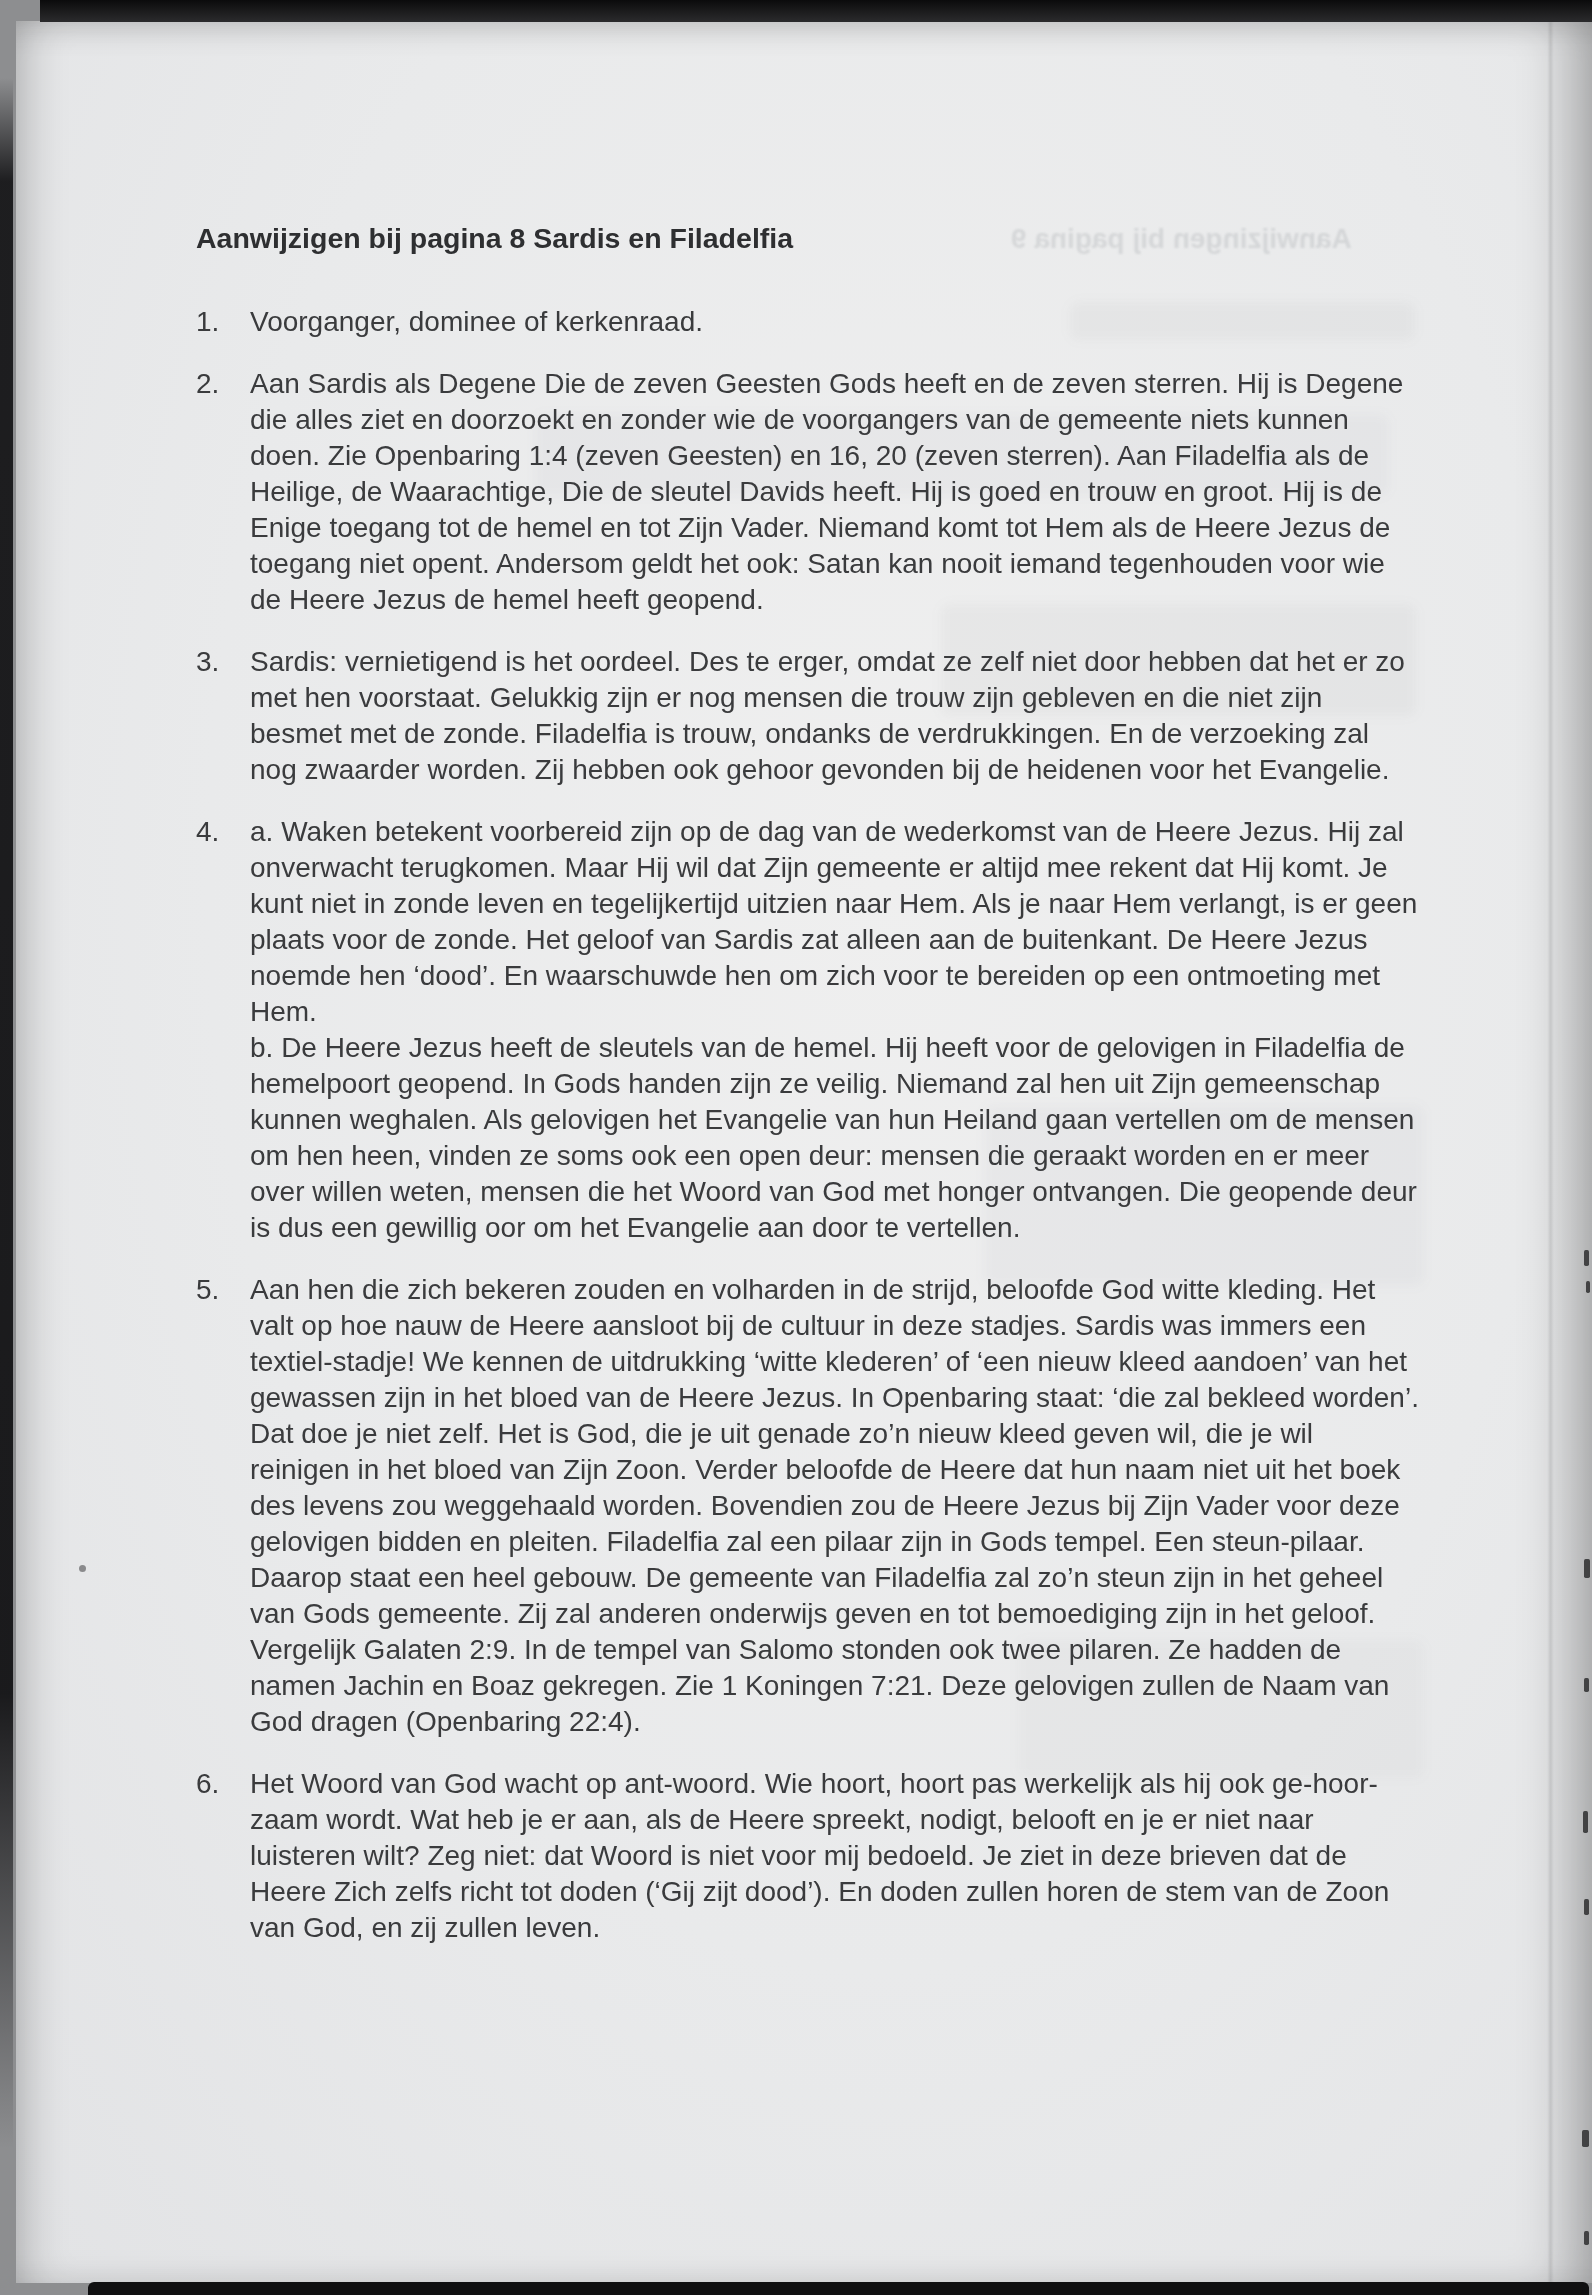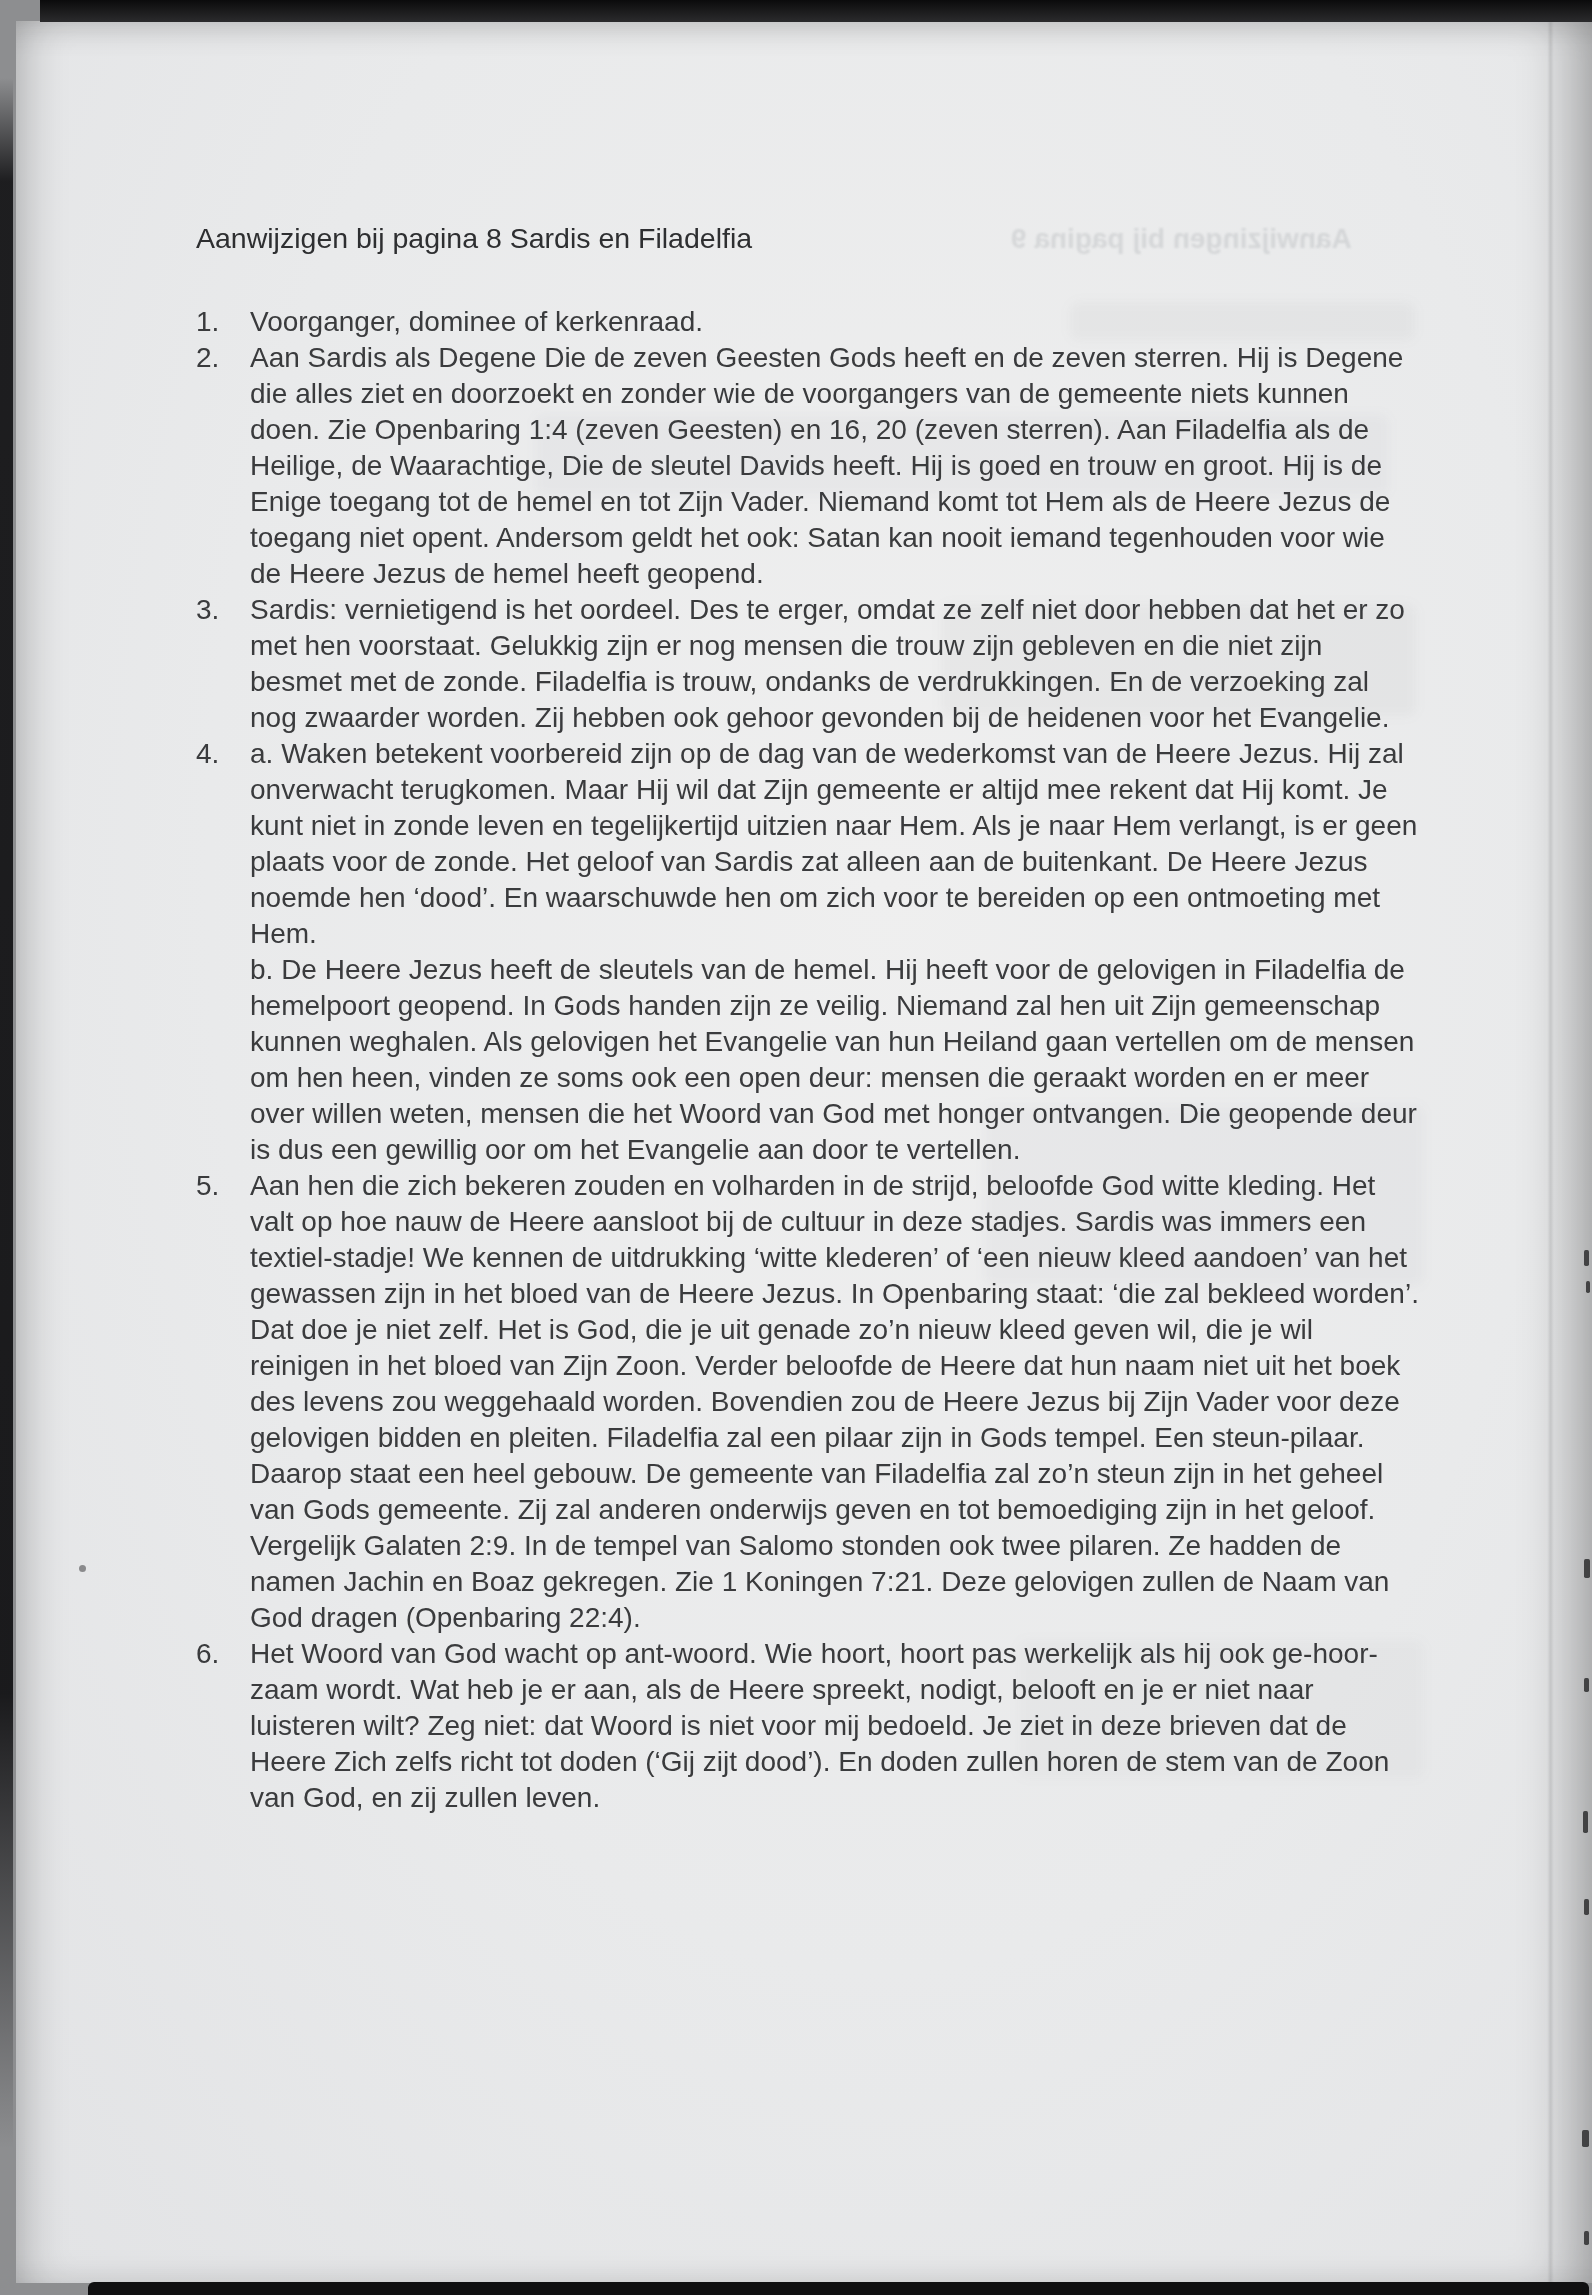--- a/index.html
+++ b/index.html
@@ -75,21 +75,21 @@
     position: absolute;
     left: 196px;
     top: 221px;
     width: 1224px;
     color: #3a3b3d;
   }
   .title {
     margin: 0;
     font-size: 28.5px;
     line-height: 35px;
-    font-weight: 400;
+    font-weight: 700;
     color: #2e2f31;
   }
   .answer-list {
     list-style: none;
     margin: 48px 0 0 0;
     padding: 0;
     font-size: 28px;
     line-height: 36px;
   }
   .answer-item {
@@ -97,20 +97,21 @@
     padding-left: 54px;
   }
   .answer-item .num {
     position: absolute;
     left: 0;
     top: 0;
   }
   .answer-item .txt {
     display: block;
     white-space: pre-line;
+    margin-top: 26px;
   }
 
   
   .ghost-title {
     position: absolute;
     left: 1011px;
     top: 223px;
     font-size: 28px;
     font-weight: 700;
     white-space: nowrap;

